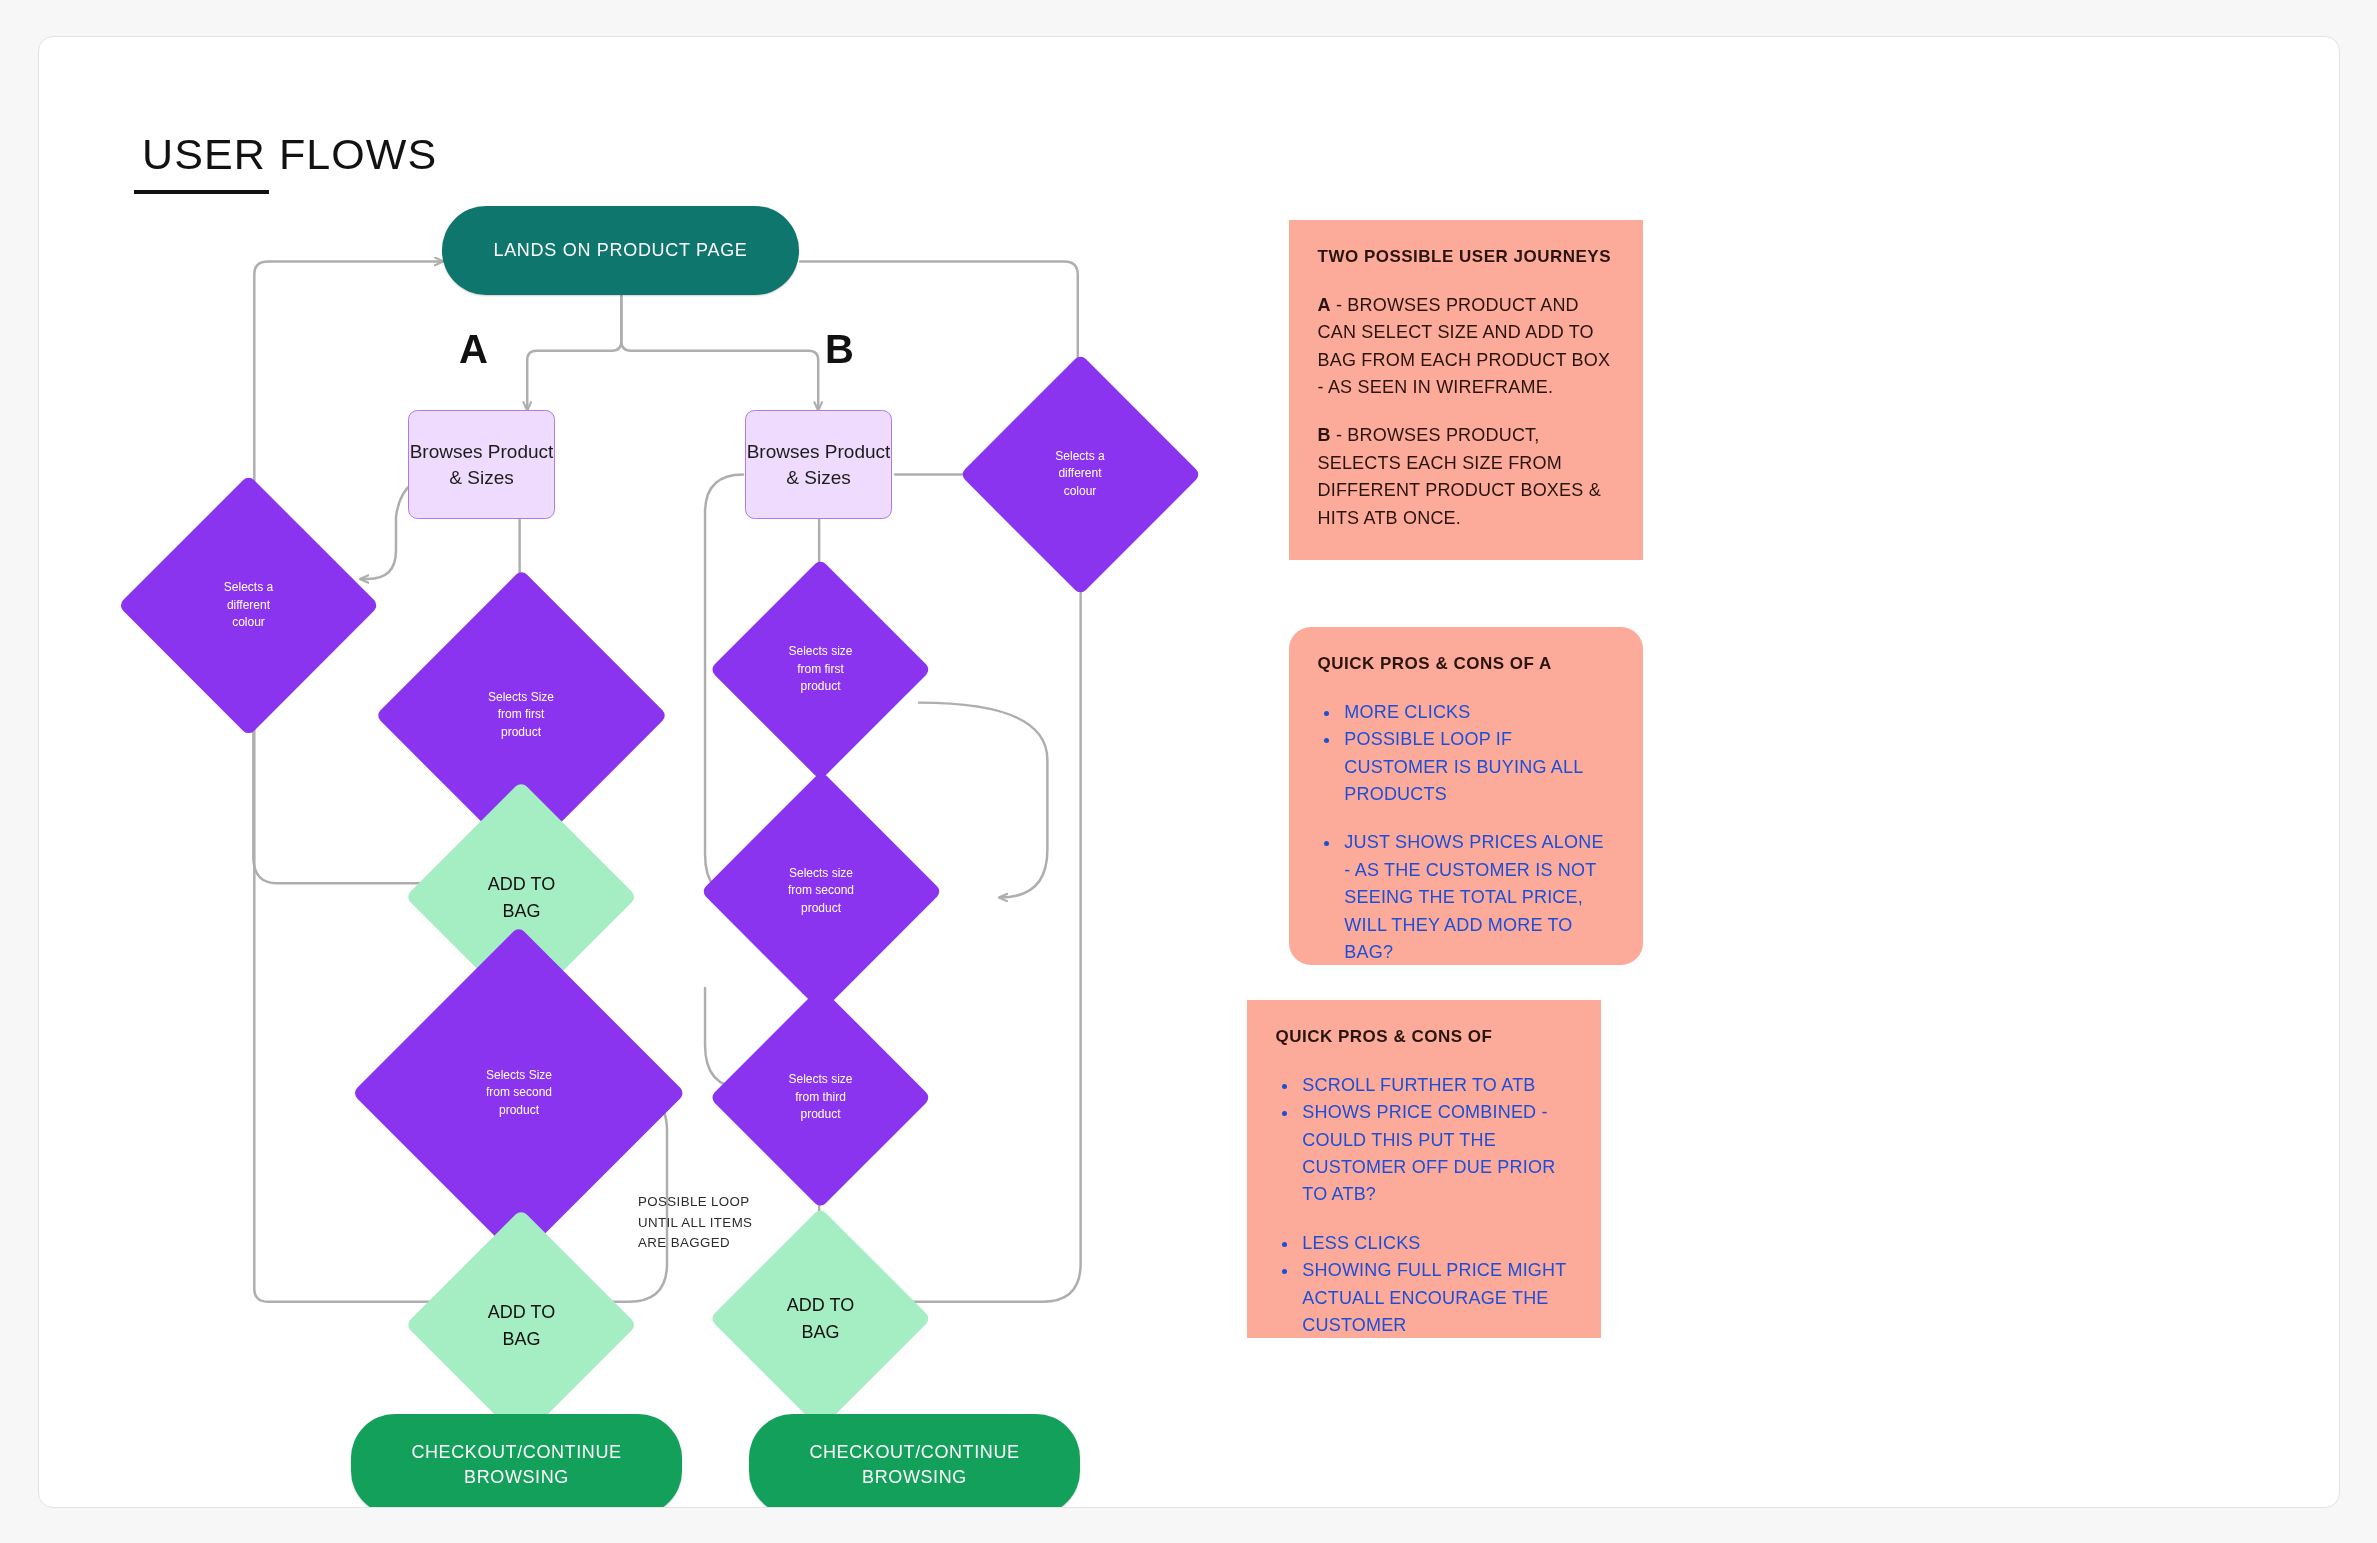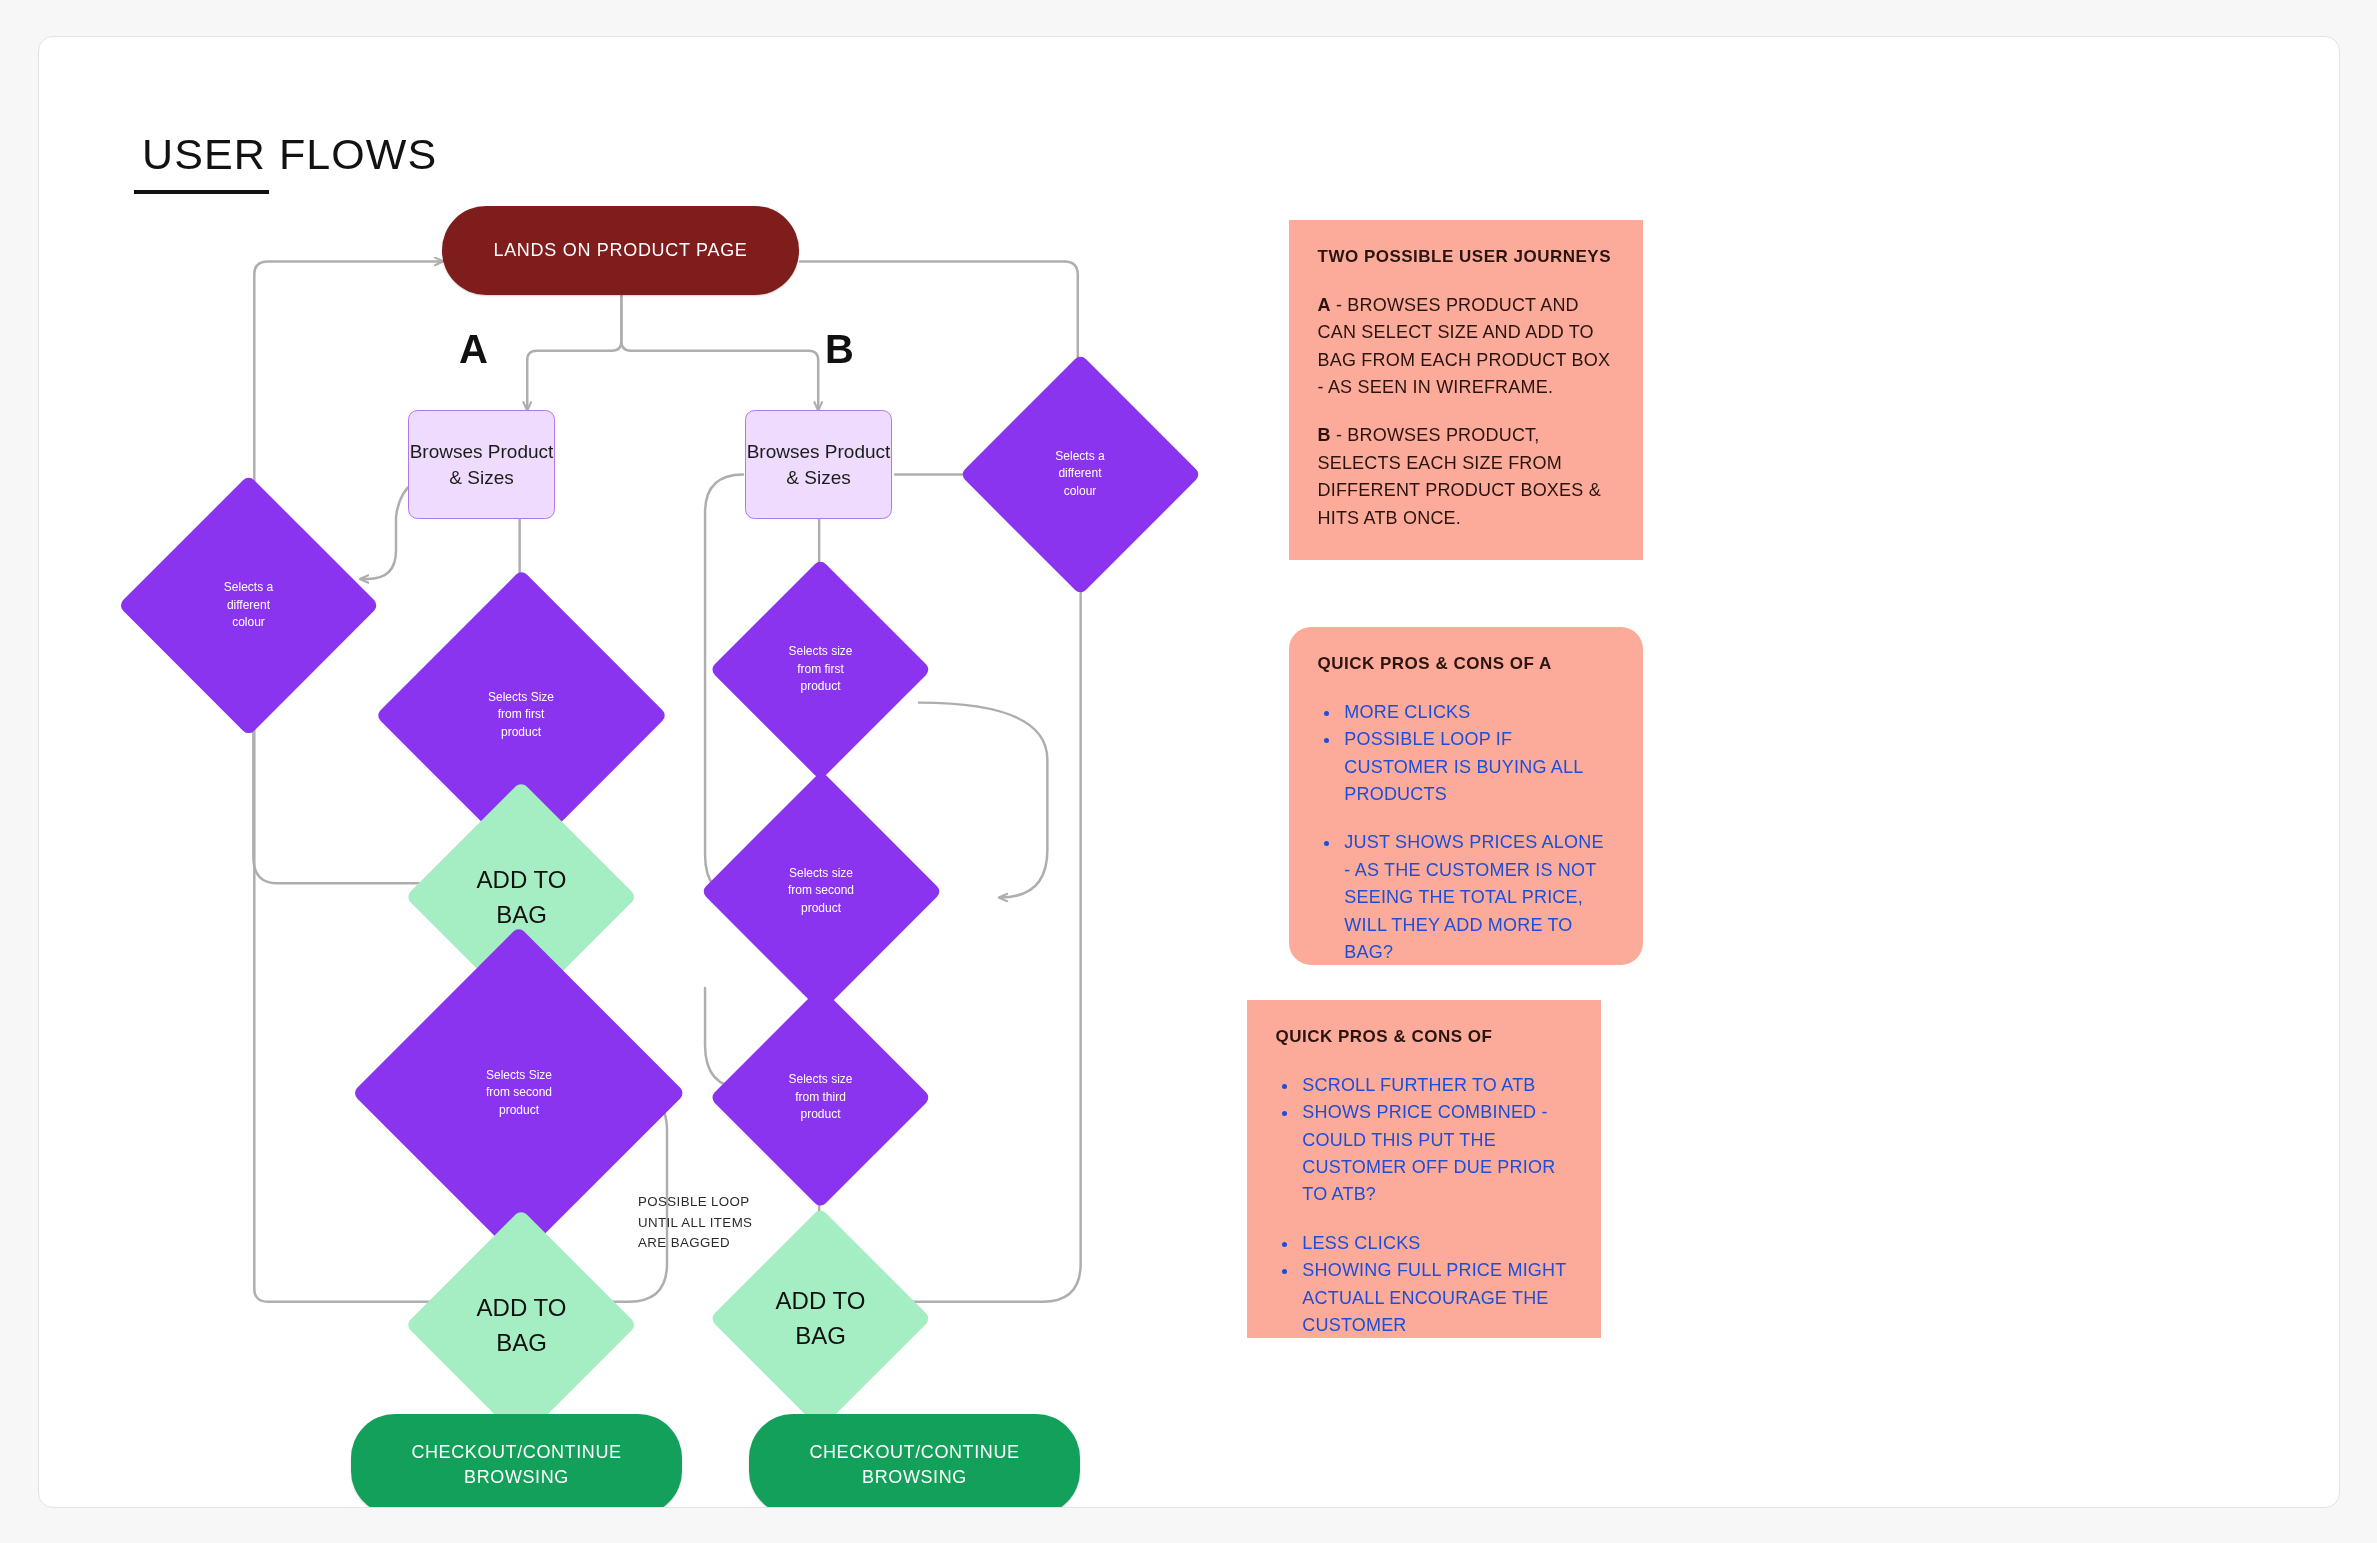--- a/index.html
+++ b/index.html
@@ -40,21 +40,21 @@
   }
 
   
   #wires { position: absolute; left: 0; top: 0; width: 2302px; height: 1472px; }
 
   
   .node { position: absolute; display: flex; align-items: center; justify-content: center; }
 
   .pill {
     border-radius: 44px;
-    background: #7f1d1d;
+    background: #0f766e;
     color: #fff;
     font-size: 18px;
     letter-spacing: 0.7px;
     text-align: center;
     box-shadow: 0 1px 1.9px rgba(0,0,0,.18);
   }
   .pill-green {
     border-radius: 44px;
     background: #13a05a;
     color: #fff;
@@ -85,21 +85,21 @@
     border-radius: 7.6px;
   }
   .d-purple .shape { background: #8b34f0; }
   .d-mint   .shape { background: #a5eec4; }
   .diamond .label {
     position: absolute; left: 0; top: 0; width: 100%; height: 100%;
     display: flex; align-items: center; justify-content: center;
     text-align: center; line-height: 1.45;
   }
   .d-purple .label { color: #ffffff; font-size: 12px; }
-  .d-mint   .label { color: #101010; font-size: 24px; }
+  .d-mint   .label { color: #101010; font-size: 18px; }
 
   .branch-letter {
     position: absolute;
     font-size: 40px; font-weight: 700; color: #111;
     font-family: "Liberation Sans", sans-serif;
   }
 
   .loop-note {
     position: absolute;
     font-size: 13.3px; line-height: 1.55;

